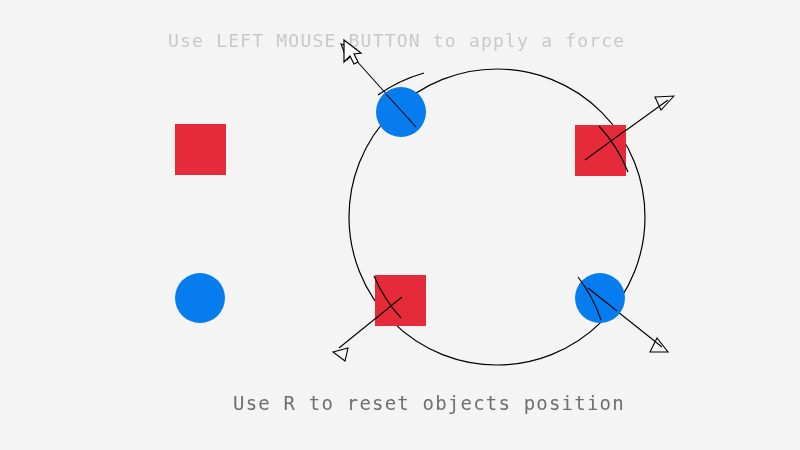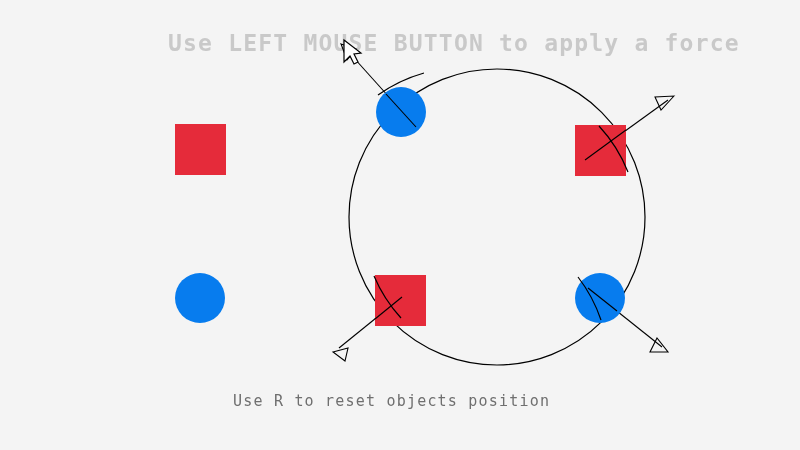--- a/index.html
+++ b/index.html
@@ -18,29 +18,28 @@
   .hud-text {
     position: absolute;
     white-space: nowrap;
     letter-spacing: 1.2px;
     -webkit-font-smoothing: none;
     font-smooth: never;
   }
   #hint-top {
     left: 168px;
     top: 30px;
-    font-size: 23px;
+    font-size: 18px;
     color: #c9c9c9;
     font-family: "DejaVu Sans Mono", monospace;
-    font-weight: bold;
   }
   #hint-bottom {
     left: 233px;
     top: 392px;
-    font-size: 15px;
+    font-size: 19px;
     color: #6f6f6f;
     font-family: "DejaVu Sans Mono", monospace;
   }
   #scene-svg {
     position: absolute;
     left: 0;
     top: 0;
     width: 800px;
     height: 450px;
   }

